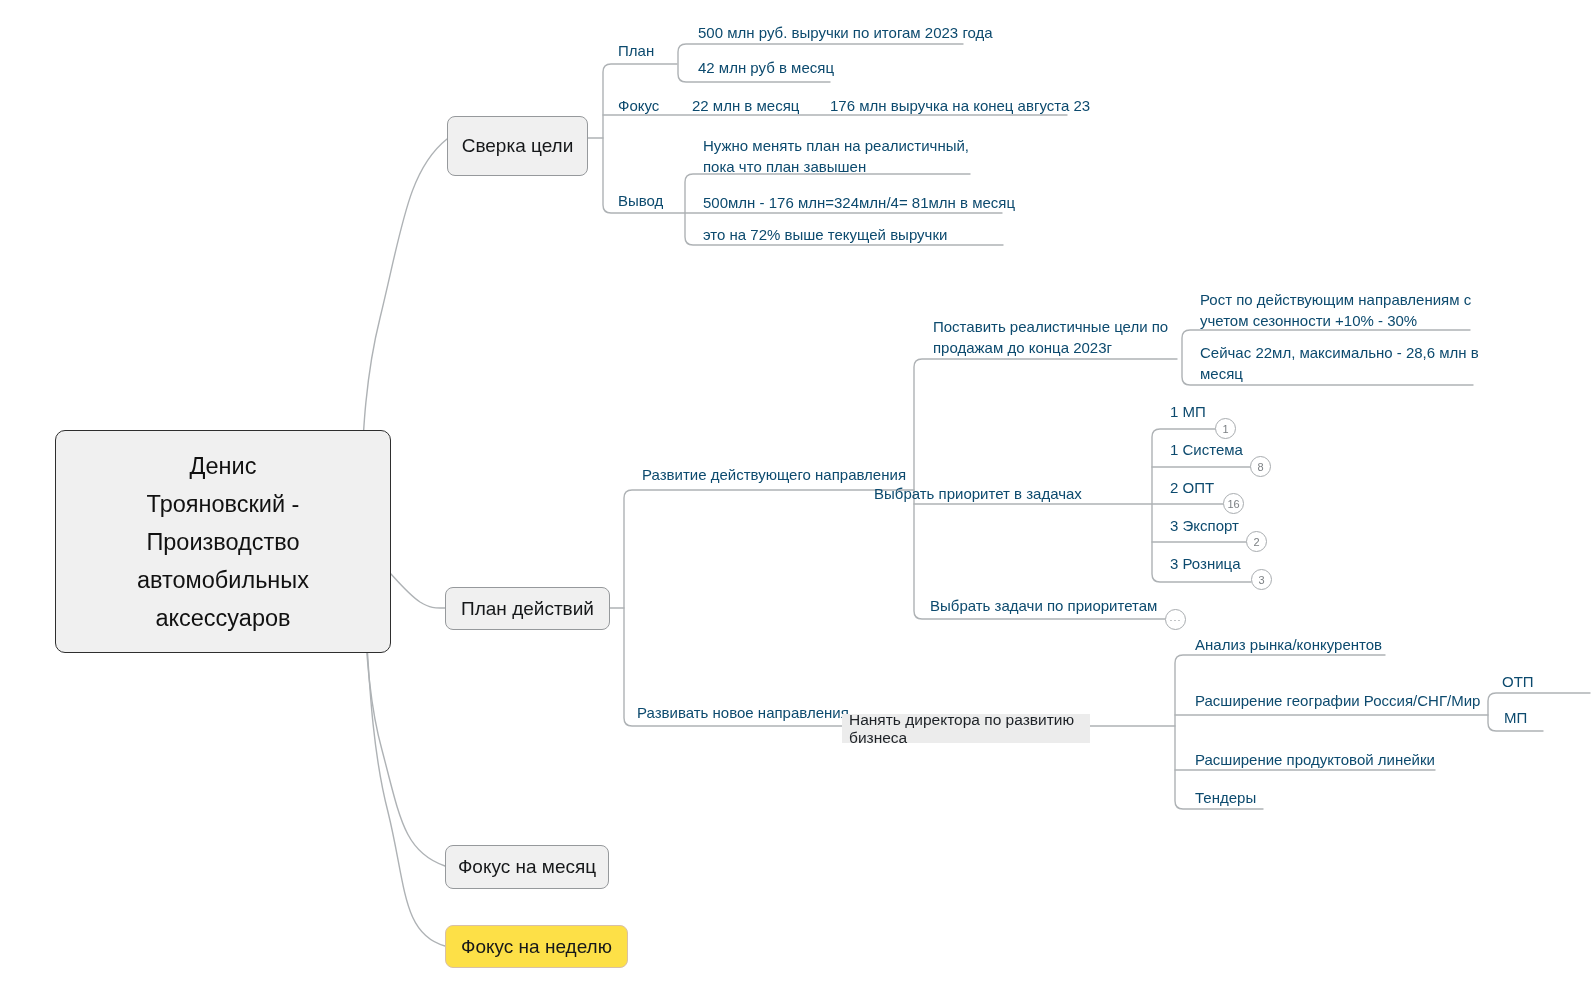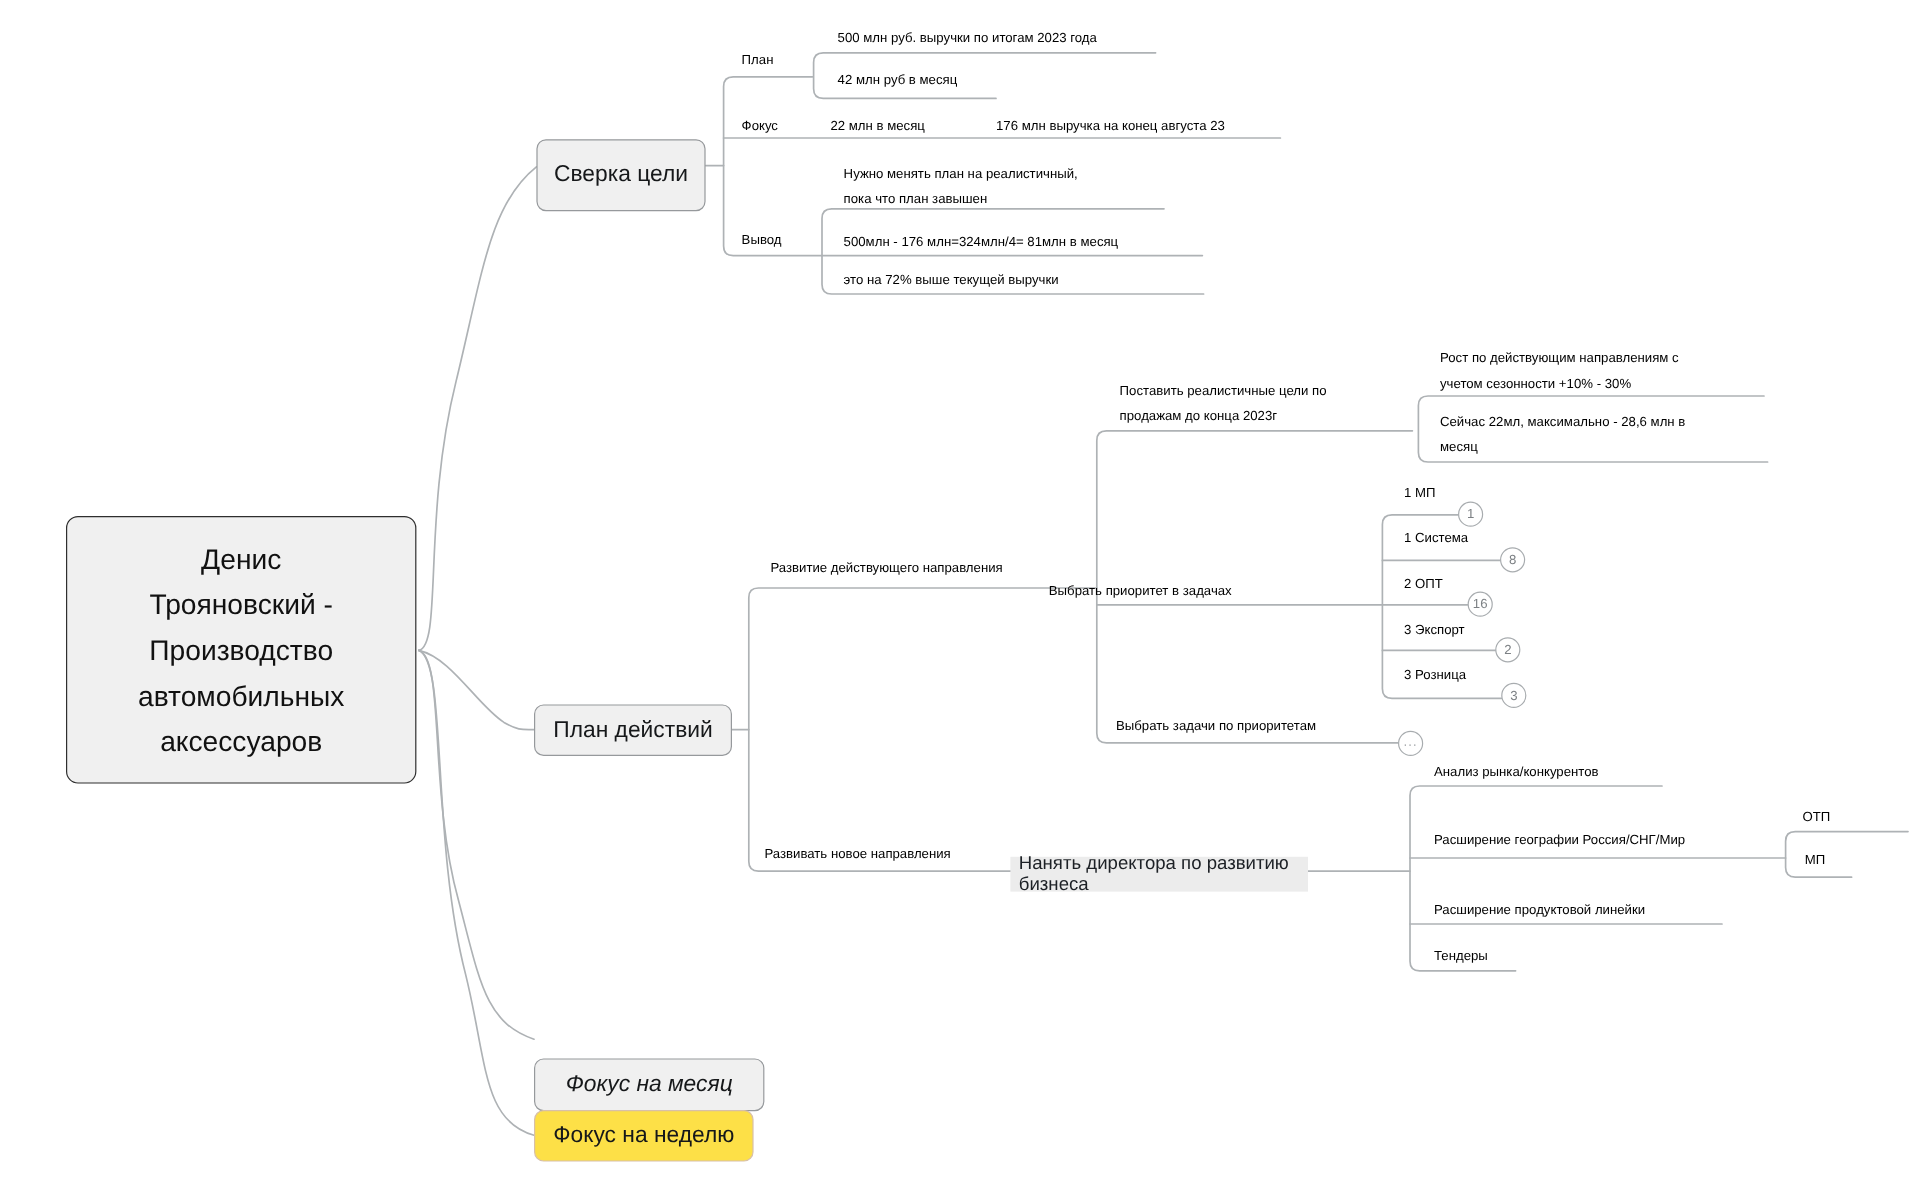--- a/index.html
+++ b/index.html
@@ -1,20 +1,20 @@
 <!DOCTYPE html>
 <html><head>
 <meta charset="utf-8">
 <style>
   html,body{margin:0;padding:0;background:#ffffff;}
   .canvas{position:relative;width:1593px;height:986px;background:#ffffff;
           font-family:"Liberation Sans",sans-serif;overflow:hidden;}
   svg.lines{position:absolute;left:0;top:0;width:1593px;height:986px;}
   svg.lines path{fill:none;stroke:#aeb2b5;stroke-width:1.4;stroke-linecap:round;}
-  .leaf{position:absolute;font-size:11px;line-height:21px;color:#000000;white-space:pre-line;}
+  .leaf{position:absolute;font-size:15px;line-height:21px;color:#0c4a6e;white-space:pre-line;}
   .topic{position:absolute;box-sizing:border-box;display:flex;align-items:center;justify-content:center;
          background:#f0f0f0;border:1.4px solid #96999c;border-radius:8px;
          font-size:19px;color:#16181a;}
   .root-node{position:absolute;box-sizing:border-box;display:flex;align-items:center;justify-content:center;
          background:#f0f0f0;border:1.8px solid #2e2e2e;border-radius:10px;
          font-size:23.5px;line-height:38px;color:#111;text-align:center;white-space:pre-line;}
   .week{background:#fde047;border-color:#d8c0a8;}
   .hl{position:absolute;box-sizing:border-box;display:flex;align-items:center;
       background:#ececec;font-size:15.5px;color:#1d2126;padding-left:7px;}
   .badge{position:absolute;box-sizing:border-box;width:21px;height:21px;border-radius:50%;
@@ -48,31 +48,31 @@
     <path d="M1470,330 L1190,330 Q1182,330 1182,338 L1182,377 Q1182,385 1190,385 L1473,385"></path>
     <path d="M1215,429 L1160,429 Q1152,429 1152,437 L1152,574 Q1152,582 1160,582 L1251,582"></path>
     <path d="M1152,467 L1250,467"></path>
     <path d="M1152,542 L1246,542"></path>
     <path d="M1385,655 L1183,655 Q1175,655 1175,663 L1175,801 Q1175,809 1183,809 L1263,809"></path>
     <path d="M1175,715 L1488,715"></path>
     <path d="M1175,770 L1435,770"></path>
     <path d="M1590,693 L1496,693 Q1488,693 1488,701 L1488,723 Q1488,731 1496,731 L1543,731"></path>
   </svg>
 
-  <div class="root-node" style="left:55px;top:430px;width:292px;height:223px;">Денис
+  <div class="root-node" style="left:55px;top:430px;width:336px;height:223px;">Денис
 Трояновский -
 Производство
 автомобильных
 аксессуаров</div>
 
   <div class="topic" style="left:447px;top:116px;width:141px;height:60px;">Сверка цели</div>
 
   <div class="topic" style="left:445px;top:587px;width:165px;height:43px;">План действий</div>
 
-  <div class="topic" style="left:445px;top:882px;width:192px;height:44px;font-style:italic;">Фокус на месяц</div>
+  <div class="topic" style="left:445px;top:845px;width:164px;height:44px;">Фокус на месяц</div>
 
   <div class="topic week" style="left:445px;top:925px;width:183px;height:43px;">Фокус на неделю</div>
 
   <div class="leaf" style="left:618px;top:40px;">План</div>
   <div class="leaf" style="left:698px;top:22px;">500 млн руб. выручки по итогам 2023 года</div>
   <div class="leaf" style="left:698px;top:57px;">42 млн руб в месяц</div>
   <div class="leaf" style="left:618px;top:95px;">Фокус</div>
   <div class="leaf" style="left:692px;top:95px;">22 млн в месяц</div>
   <div class="leaf" style="left:830px;top:95px;">176 млн выручка на конец августа 23</div>
   <div class="leaf" style="left:618px;top:190px;">Вывод</div>

